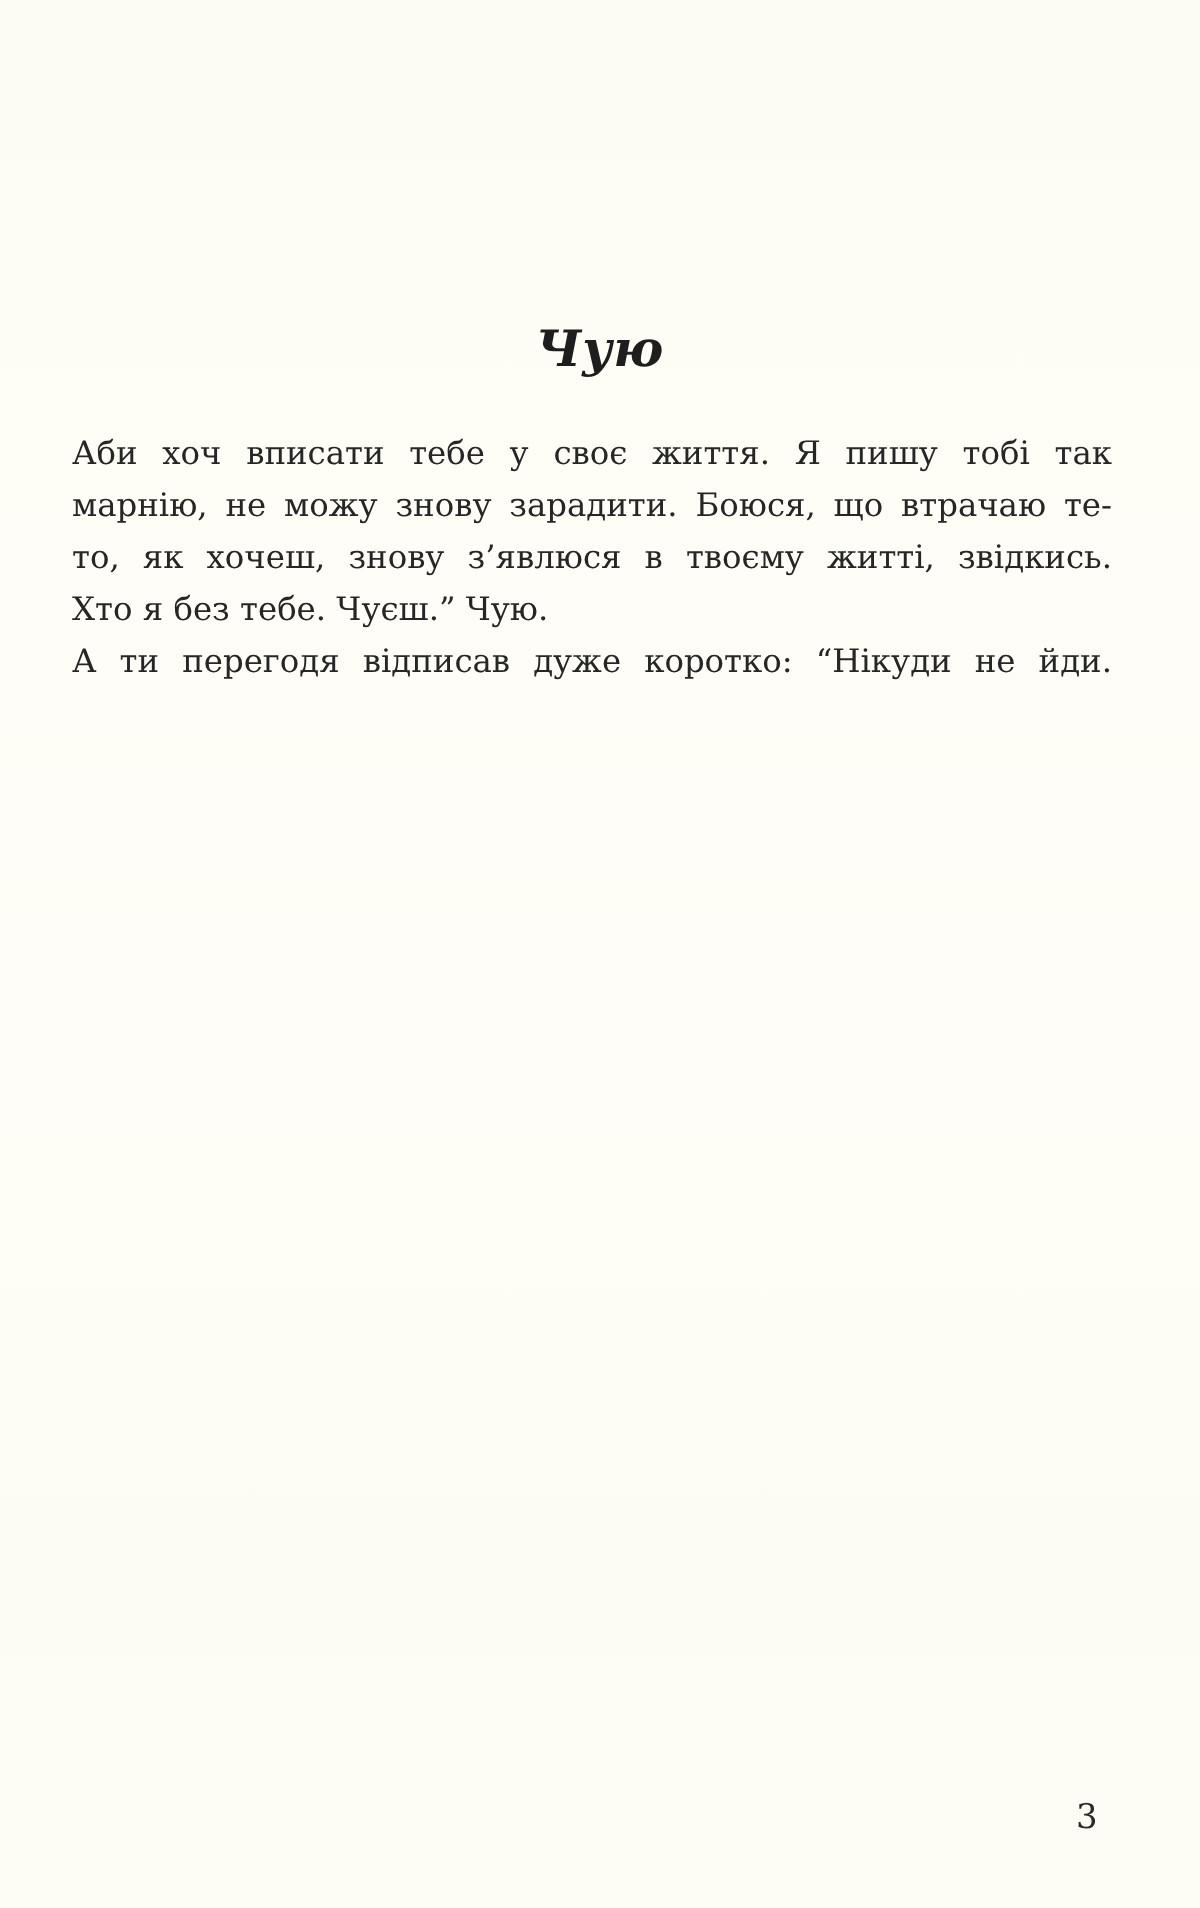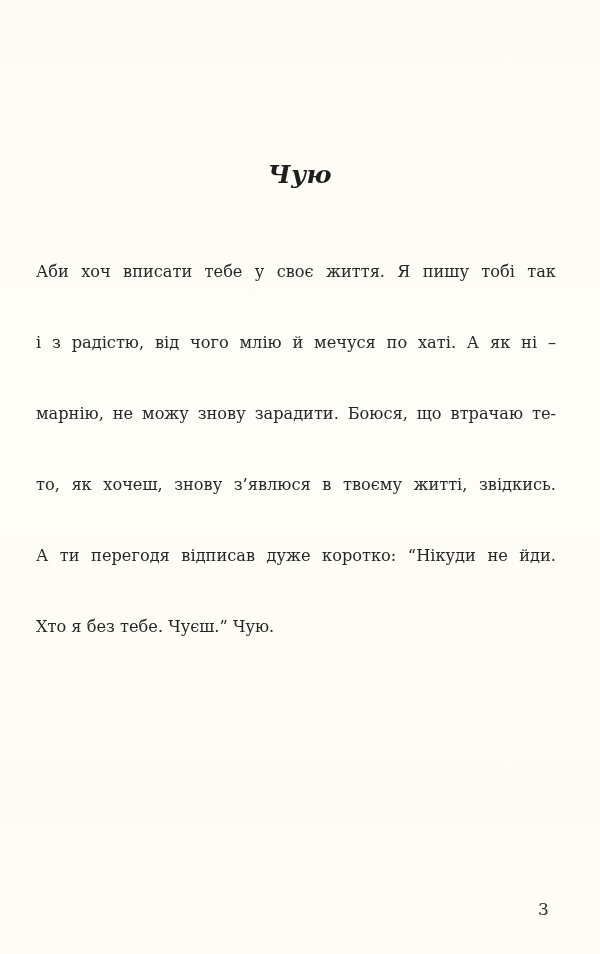--- a/index.html
+++ b/index.html
@@ -44,21 +44,20 @@
       font-size: 16.2px;
       line-height: 26px;
       color: #262626;
     }
     .line {
       display: block;
       white-space: nowrap;
       text-align: justify;
       text-align-last: justify;
       height: 26px;
-      margin-top: 45px;
     }
     .line.last {
       text-align-last: left;
     }
     .page-number {
       position: absolute;
       top: 899px;
       left: 538px;
       font-family: "DejaVu Serif", serif;
       font-size: 17px;
@@ -66,21 +65,20 @@
     }
   </style>
 </head>
 <body>
 
 <div class="page">
   <div class="title">Чую</div>
 
   <div class="body-text">
     <span class="line">Аби хоч вписати тебе у своє життя. Я пишу тобі так</span>
-    <span class="line">і з радістю, від чого млію й мечуся по хаті. А як ні –</span>
     <span class="line">марнію, не можу знову зарадити. Боюся, що втрачаю те-</span>
     <span class="line">то, як хочеш, знову з’явлюся в твоєму житті, звідкись.</span>
+    <span class="line last">Хто я без тебе. Чуєш.” Чую.</span>
     <span class="line">А ти перегодя відписав дуже коротко: “Нікуди не йди.</span>
-    <span class="line last">Хто я без тебе. Чуєш.” Чую.</span>
   </div>
 
   <div class="page-number">3</div>
 </div>
 
 </body></html>

